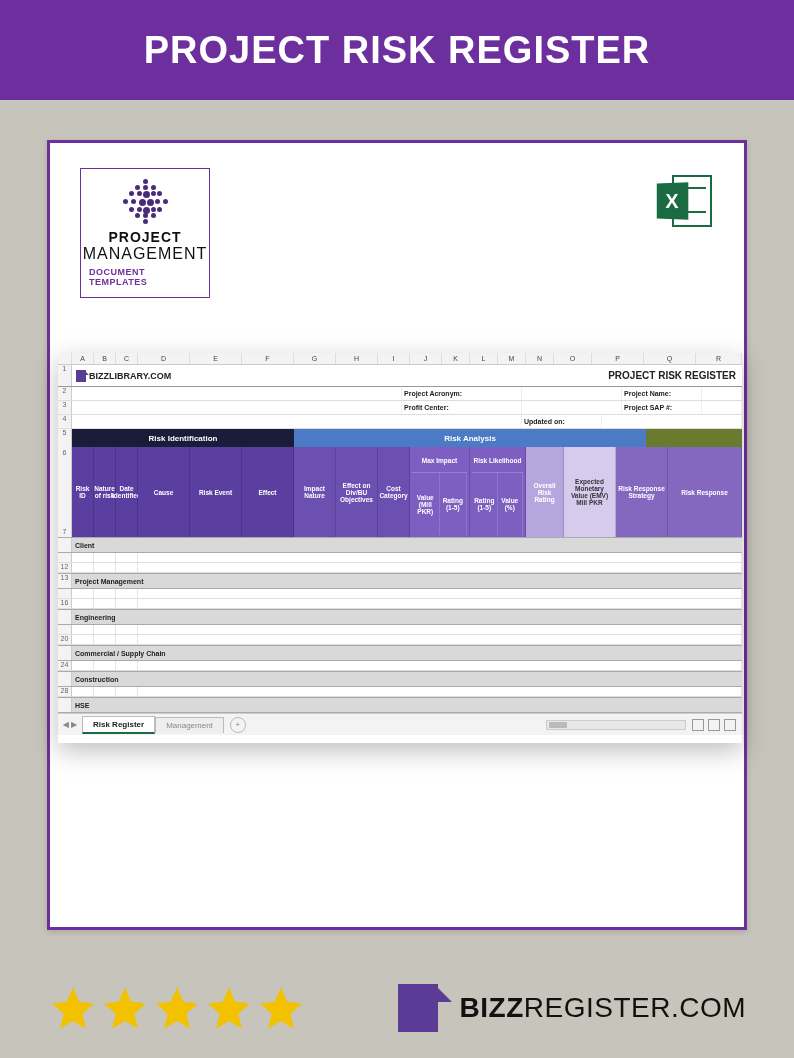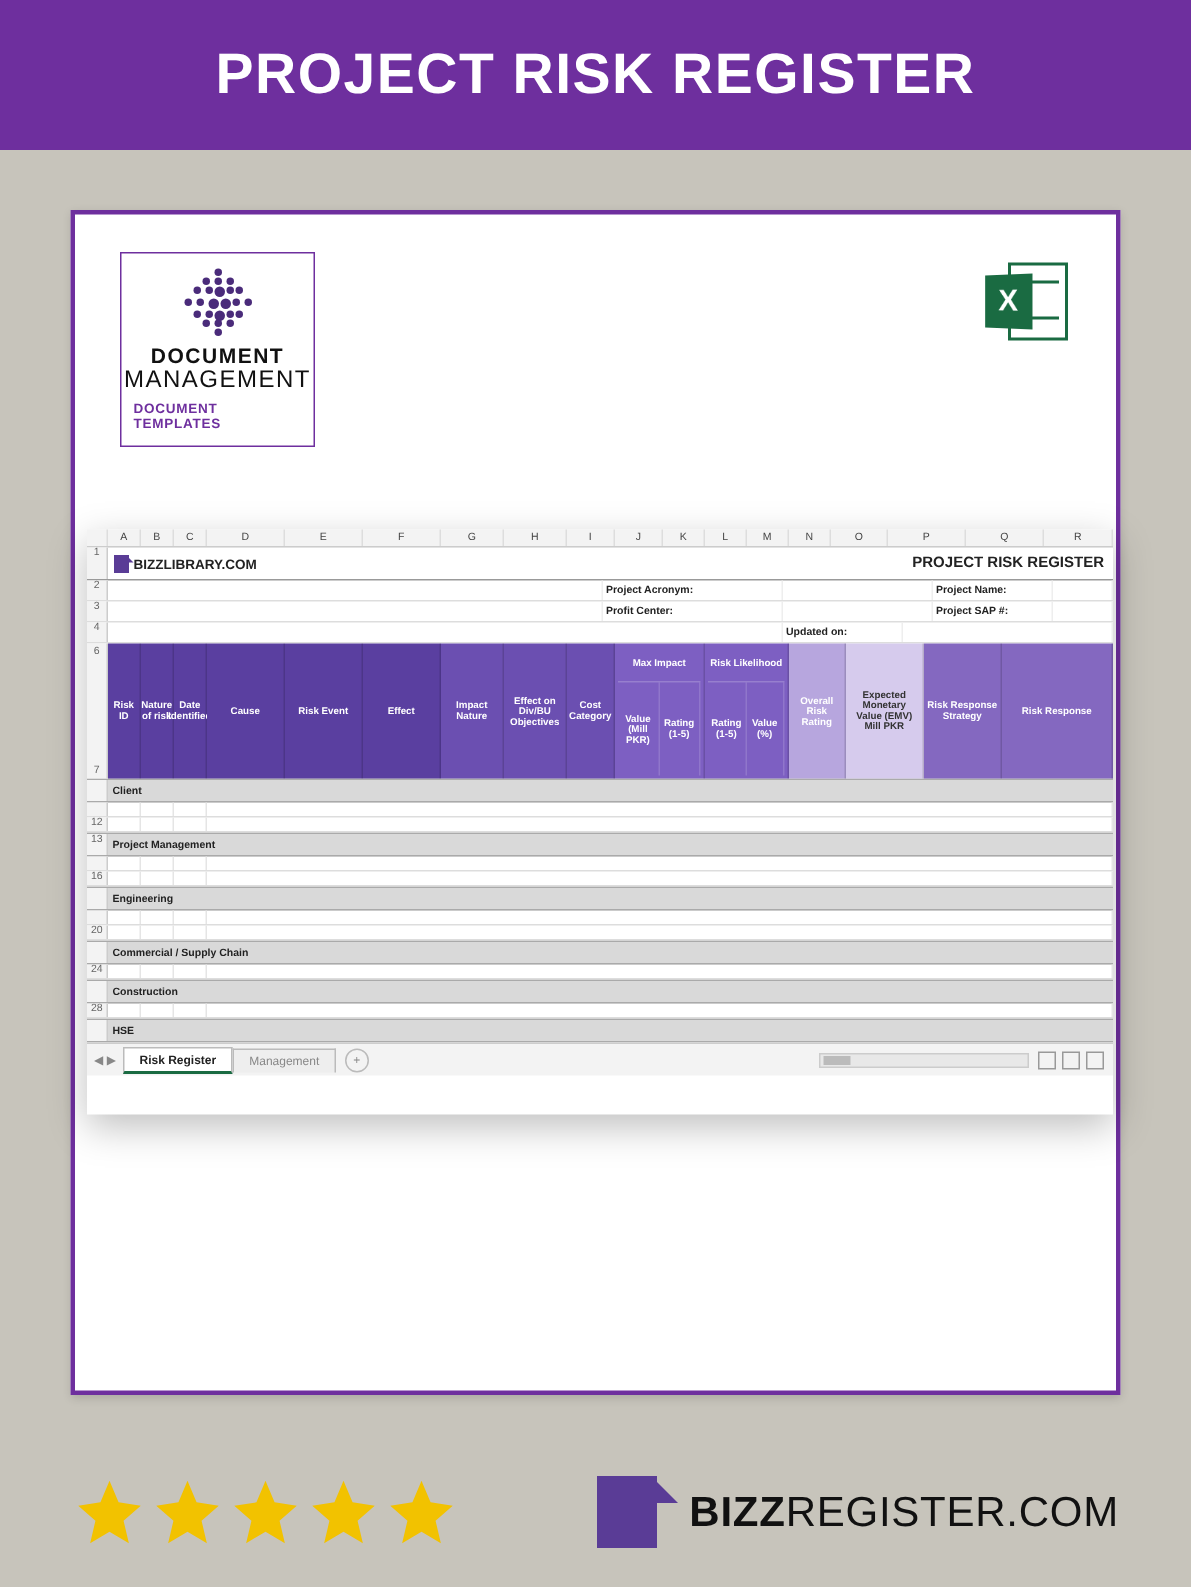--- a/index.html
+++ b/index.html
@@ -214,21 +214,21 @@
       <span style="left:6px;top:28px"></span>
         <span style="left:14px;top:28px"></span>
         <span style="left:20px;top:28px;width:7px;height:7px"></span>
         <span style="left:28px;top:28px"></span>
         <span style="left:34px;top:28px"></span>
       <span style="left:12px;top:34px"></span>
         <span style="left:20px;top:34px"></span>
         <span style="left:28px;top:34px"></span>
       <span style="left:20px;top:40px"></span>
     </div>
-    <div class="t1">DOCUMENT</div>
+    <div class="t1">PROJECT</div>
     <div class="t2">MANAGEMENT</div>
     <div class="t3">DOCUMENT TEMPLATES</div>
   </div>
 
   <div class="excel-icon">
     <div class="excel-back"></div>
     <div class="excel-front">X</div>
   </div>
 
   <div class="sheet-wrap">
@@ -281,20 +281,28 @@
       <div class="cell meta-lbl" style="width:80px">Project SAP #:</div>
       <div class="cell" style="flex:1"></div>
     </div>
     <div class="row meta-row">
       <div class="rownum">4</div>
       <div class="cell" style="width:450px"></div>
       <div class="cell meta-lbl" style="width:80px">Updated on:</div>
       <div class="cell" style="flex:1"></div>
     </div>
 
+    <div class="row">
+      <div class="rownum">5</div>
+      <div class="section-bar" style="flex:1">
+        <div class="seg seg-dark" style="width:222px">Risk Identification</div>
+        <div class="seg seg-blue" style="width:352px">Risk Analysis</div>
+        <div class="seg seg-olive" style="flex:1"></div>
+      </div>
+    </div>
 
     <div class="row">
       <div class="rownum" style="height:90px;display:flex;flex-direction:column;justify-content:space-between;padding:2px 0">
         <span>6</span>
         <span>7</span>
       </div>
       <div class="headers-wrap" style="flex:1">
         <div class="hcell bg-p1" style="width:22px">Risk ID</div>
         <div class="hcell bg-p1" style="width:22px">Nature of risk</div>
         <div class="hcell bg-p1" style="width:22px">Date Identified</div>

